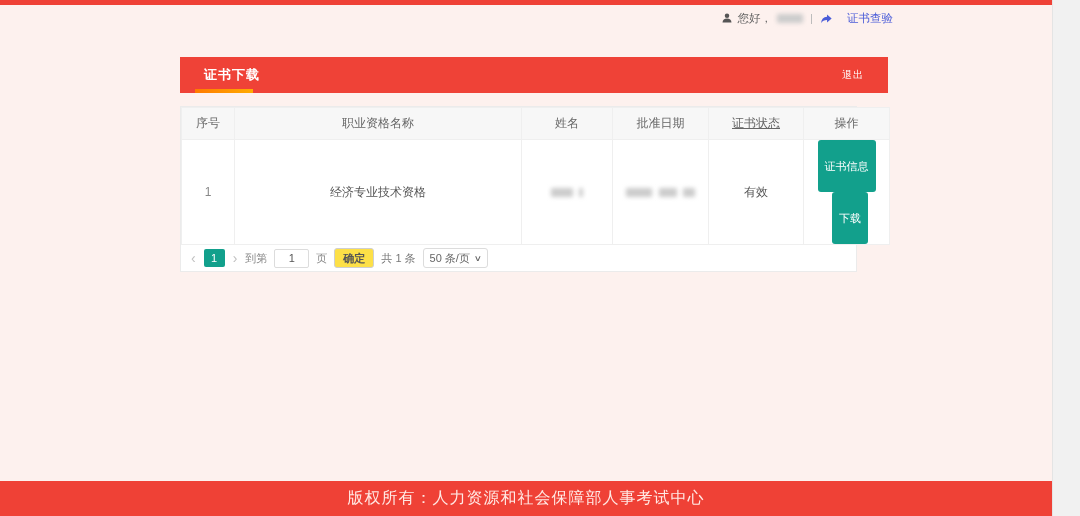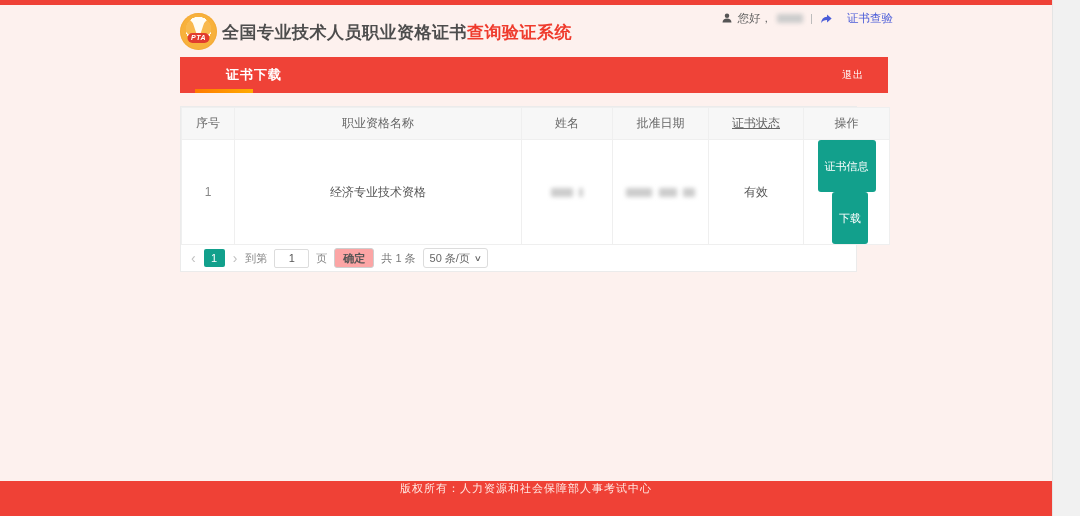--- a/index.html
+++ b/index.html
@@ -31,21 +31,21 @@
   
   .user-bar { position:absolute; right:187px; top:10px; height:16px; display:flex; align-items:center; gap:5px; font-size:11.5px; color:#666; }
   .user-bar .icon { display:inline-flex; align-items:center; }
   .divider { color:#b9b9b9; margin:0 2px; }
   .verify-link { color:#4a5cd8; text-decoration:none; display:inline-flex; align-items:center; gap:14px; cursor:pointer; }
 
   .redact { display:inline-block; background:#cccccc; filter:blur(2px); border-radius:1px; vertical-align:middle; }
 
   
   .navbar { position:absolute; left:180px; top:57px; width:708px; height:36px; background:#ef4237; }
-  .nav-tab { position:absolute; left:24px; top:0; height:24px; line-height:36px; color:#fff; font-size:13px; font-weight:bold; letter-spacing:1px; cursor:pointer;margin-left:22px; }
+  .nav-tab { position:absolute; left:24px; top:0; height:24px; line-height:36px; color:#fff; font-size:13px; font-weight:bold; letter-spacing:1px; cursor:pointer; }
   .nav-underline { position:absolute; left:15px; bottom:0; width:58px; height:4px;
           background:linear-gradient(to right,#ff7a00,#ffab00); }
   .logout { position:absolute; right:24px; top:0; height:52px; line-height:36px; color:#ffffff; font-size:10px; letter-spacing:1px; cursor:pointer; }
 
   
   .card { position:absolute; left:180px; top:106px; width:677px; background:#fff; border:1px solid #ebebeb; }
   table { width:100%; border-collapse:collapse; table-layout:fixed; }
   th,td { border:1px solid #efefef; text-align:center; overflow:hidden; }
   thead th { height:32px; background:#f7f7f7; color:#666; font-size:12px; font-weight:normal; }
   tbody td { height:33px; color:#555; font-size:12px; background:#fff; }
@@ -56,47 +56,39 @@
           padding:20px 7px; border-radius:3px; border:none; cursor:pointer; font-family:inherit; }
   .btn-teal + .btn-teal { margin-left:7px; }
 
   
   .pagination { display:flex; align-items:center; gap:7px; padding:4px 9px; height:26px; font-size:11px; color:#888; background:#fff; }
   .pg-chevron { color:#c0c0c0; font-size:14px; line-height:14px; cursor:pointer; padding:0 1px; }
   .pg-current { width:21px; height:18px; background:#12a08c; color:#fff; border-radius:2px;
           display:flex; align-items:center; justify-content:center; font-size:11px; cursor:pointer; }
   .pg-input { width:35px; height:19px; border:1px solid #dcdcdc; border-radius:2px; text-align:center;
           font-size:11px; color:#555; font-family:inherit; background:#fff; }
-  .pg-confirm { height:20px; padding:0 8px; background:#fca5a5; border:1px solid #cfcfcf; border-radius:3px;
+  .pg-confirm { height:20px; padding:0 8px; background:#fde047; border:1px solid #cfcfcf; border-radius:3px;
           font-size:11px; font-weight:bold; color:#555; cursor:pointer; font-family:inherit; }
   .pg-total { color:#777; }
   .pg-size { height:20px; border:1px solid #dcdcdc; border-radius:3px; padding:0 6px; display:flex;
           align-items:center; gap:5px; color:#666; cursor:pointer; background:#fff; }
   .pg-size .caret { font-size:8px; color:#666; transform:scaleX(1.4); }
 
   
   .footer { position:absolute; left:0; top:481px; width:1052px; height:35px; background:#ef4136;
-          color:#ffe9e4; font-size:11px; letter-spacing:1px; display:flex; justify-content:center; }
+          color:#ffe9e4; font-size:16px; letter-spacing:1px; display:flex; align-items:center; justify-content:center; }
 </style>
 </head>
 <body>
 
 <div class="viewport">
 
   <div class="top-strip"></div>
   <div class="scrollbar-track"></div>
 
-  <div class="header">
-    <div class="logo">
-      <span class="logo-wing-l"></span>
-      <span class="logo-wing-r"></span>
-      <span class="logo-banner">PTA</span>
-    </div>
-    <div class="site-title"><span>全国专业技术人员职业资格证书</span><span class="accent">查询验证系统</span></div>
-  </div>
 
   <div class="user-bar">
     <span class="icon">
       <svg width="12" height="12" viewBox="0 0 24 24" fill="#555">
           <circle cx="12" cy="7.5" r="4.5"></circle>
           <path d="M12 13c-5 0-9 3-9 8h18c0-5-4-8-9-8z"></path>
         </svg>
     </span>
     <span>您好，</span>
     <span class="redact" style="width:26px;height:9px;"></span>

